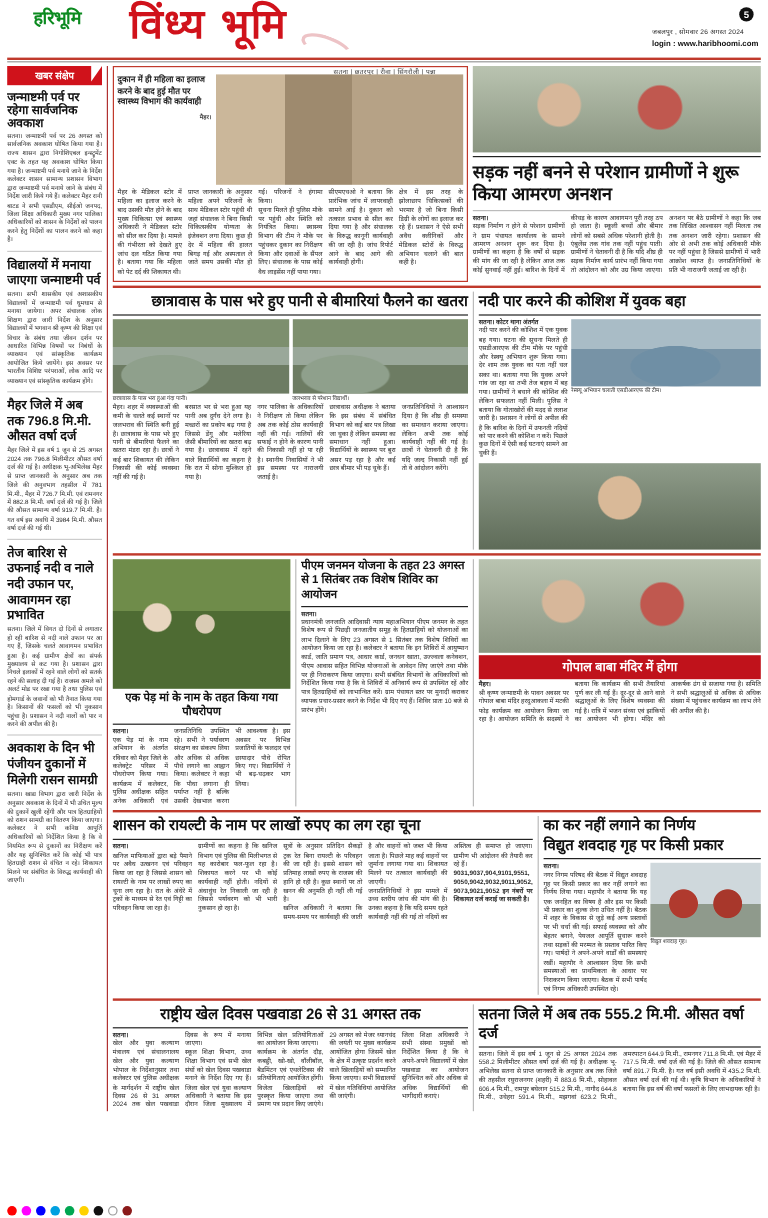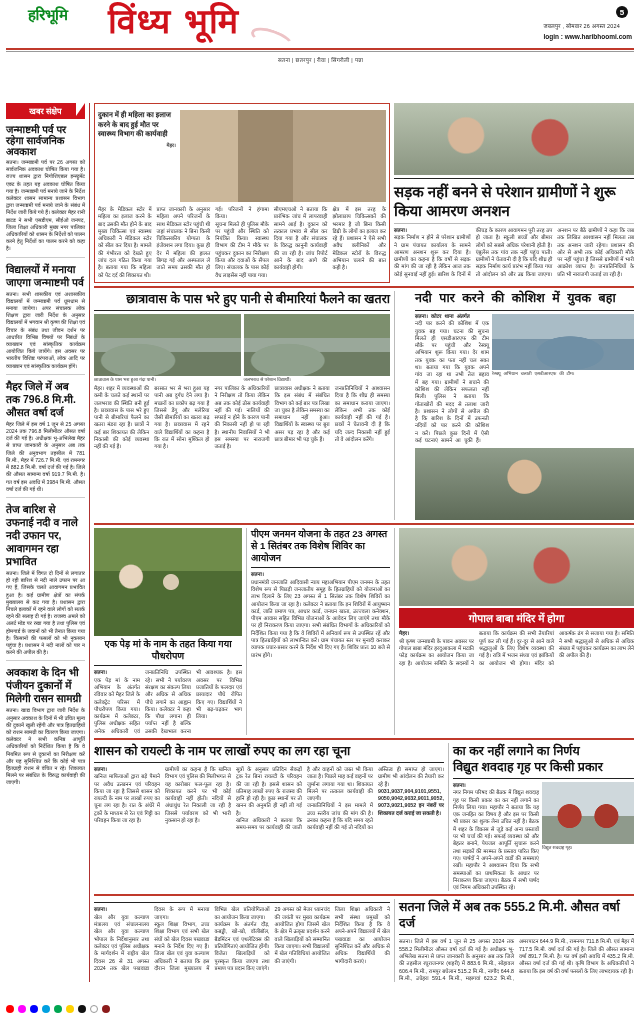--- a/index.html
+++ b/index.html
@@ -41,21 +41,21 @@
   }
   .mh-cities {
     position: absolute; left: 278px; top: 56px;
     font-size: 5.5px; color: #333; letter-spacing: .3px;
   }
   .rule-red { height: 2px; background: #c0392b; margin: 0 6px; }
   .rule-thin { height: 1px; background: #999; margin: 1px 6px 0 6px; }
 
   
   .body-wrap { position: relative; padding: 3px 6px 0 6px; }
-  .row { display: flex; gap: 4px; margin-top: 48px; }
+  .row { display: flex; gap: 4px; }
 
   
   .sidebar { width: 84px; flex: 0 0 84px; border-right: 1px solid #b03030; padding-right: 4px; }
   .khabar-tab {
     position: relative; background: #d0121b; color: #fff;
     font-size: 8px; font-weight: bold; text-align: center;
     padding: 2px 0 3px 0; margin-bottom: 4px;
   }
   .khabar-tab::after {
     content: ""; position: absolute; right: -0px; top: 0;
@@ -244,21 +244,21 @@
           </div>
           <div class="cols5" style="margin-top:2px;">
             <div class="dek">मैहर। शहर में व्यवस्थाओं की कमी के चलते कई स्थानों पर जलभराव की स्थिति बनी हुई है। छात्रावास के पास भरे हुए पानी से बीमारियां फैलने का खतरा मंडरा रहा है। छात्रों ने कई बार शिकायत की लेकिन निकासी की कोई व्यवस्था नहीं की गई है।</div>
             <div class="dek">बरसात भर से भरा हुआ यह पानी अब दुर्गंध देने लगा है। मच्छरों का प्रकोप बढ़ गया है जिससे डेंगू और मलेरिया जैसी बीमारियों का खतरा बढ़ गया है। छात्रावास में रहने वाले विद्यार्थियों का कहना है कि रात में सोना मुश्किल हो गया है।</div>
             <div class="dek">नगर पालिका के अधिकारियों ने निरीक्षण तो किया लेकिन अब तक कोई ठोस कार्यवाही नहीं की गई। नालियों की सफाई न होने के कारण पानी की निकासी नहीं हो पा रही है। स्थानीय निवासियों ने भी इस समस्या पर नाराजगी जताई है।</div>
             <div class="dek">छात्रावास अधीक्षक ने बताया कि इस संबंध में संबंधित विभाग को कई बार पत्र लिखा जा चुका है लेकिन समस्या का समाधान नहीं हुआ। विद्यार्थियों के स्वास्थ्य पर बुरा असर पड़ रहा है और कई छात्र बीमार भी पड़ चुके हैं।</div>
             <div class="dek">जनप्रतिनिधियों ने आश्वासन दिया है कि शीघ्र ही समस्या का समाधान कराया जाएगा। लेकिन अभी तक कोई कार्यवाही नहीं की गई है। छात्रों ने चेतावनी दी है कि यदि जल्द निकासी नहीं हुई तो वे आंदोलन करेंगे।</div>
           </div>
         </div>
 
-        <div style="flex:1 1 auto; min-width:0; border-left:1px solid #bbb; padding-left:20px;font-family:Liberation Mono, monospace;">
+        <div style="flex:1 1 auto; min-width:0; border-left:1px solid #bbb; padding-left:4px;">
           <div class="hl-md">नदी पार करने की कोशिश में युवक बहा</div>
           <div class="hr-blk"></div>
           <div style="display:flex; gap:3px;">
             <div style="flex:0 0 74px;">
               <div class="dek" style="font-weight:bold;">सतना। कोटर थाना अंतर्गत</div>
               <div class="dek">नदी पार करने की कोशिश में एक युवक बह गया। घटना की सूचना मिलते ही एसडीआरएफ की टीम मौके पर पहुंची और रेस्क्यू अभियान शुरू किया गया। देर शाम तक युवक का पता नहीं चल सका था। बताया गया कि युवक अपने गांव जा रहा था तभी तेज बहाव में बह गया। ग्रामीणों ने बचाने की कोशिश की लेकिन सफलता नहीं मिली। पुलिस ने बताया कि गोताखोरों की मदद से तलाश जारी है। प्रशासन ने लोगों से अपील की है कि बारिश के दिनों में उफनती नदियों को पार करने की कोशिश न करें। पिछले कुछ दिनों में ऐसी कई घटनाएं सामने आ चुकी हैं।</div>
             </div>
             <div style="flex:1 1 auto;">
               <div class="photo ph-river" style="height:56px;"></div>
               <div class="cap">रेस्क्यू अभियान चलाती एसडीआरएफ की टीम।</div>
@@ -334,20 +334,21 @@
             </div>
           </div>
         </div>
       </div>
 
       <div class="hr-red"></div>
 
       <div style="display:flex; gap:4px;">
 
         <div style="flex:0 0 296px;">
+          <div class="hl-md" style="text-align:center;">राष्ट्रीय खेल दिवस पखवाडा 26 से 31 अगस्त तक</div>
           <div class="hr-blk"></div>
           <div class="cols5">
             <div class="dek" style="font-weight:bold;">सतना।</div>
             <div class="dek">खेल और युवा कल्याण मंत्रालय एवं संचालनालय खेल और युवा कल्याण भोपाल के निर्देशानुसार तथा कलेक्टर एवं पुलिस अधीक्षक के मार्गदर्शन में राष्ट्रीय खेल दिवस 26 से 31 अगस्त 2024 तक खेल पखवाडा दिवस के रूप में मनाया जाएगा।</div>
             <div class="dek">स्कूल शिक्षा विभाग, उच्च शिक्षा विभाग एवं सभी खेल संघों को खेल दिवस पखवाडा मनाने के निर्देश दिए गए हैं। जिला खेल एवं युवा कल्याण अधिकारी ने बताया कि इस दौरान जिला मुख्यालय में विभिन्न खेल प्रतियोगिताओं का आयोजन किया जाएगा।</div>
             <div class="dek">कार्यक्रम के अंतर्गत दौड़, कबड्डी, खो-खो, वॉलीबॉल, बैडमिंटन एवं एथलेटिक्स की प्रतियोगिताएं आयोजित होंगी। विजेता खिलाड़ियों को पुरस्कृत किया जाएगा तथा प्रमाण पत्र प्रदान किए जाएंगे।</div>
             <div class="dek">29 अगस्त को मेजर ध्यानचंद की जयंती पर मुख्य कार्यक्रम आयोजित होगा जिसमें खेल के क्षेत्र में उत्कृष्ट प्रदर्शन करने वाले खिलाड़ियों को सम्मानित किया जाएगा। सभी विद्यालयों में खेल गतिविधियां आयोजित की जाएंगी।</div>
             <div class="dek">जिला शिक्षा अधिकारी ने सभी संस्था प्रमुखों को निर्देशित किया है कि वे अपने-अपने विद्यालयों में खेल पखवाडा का आयोजन सुनिश्चित करें और अधिक से अधिक विद्यार्थियों की भागीदारी कराएं।</div>
           </div>
         </div>

